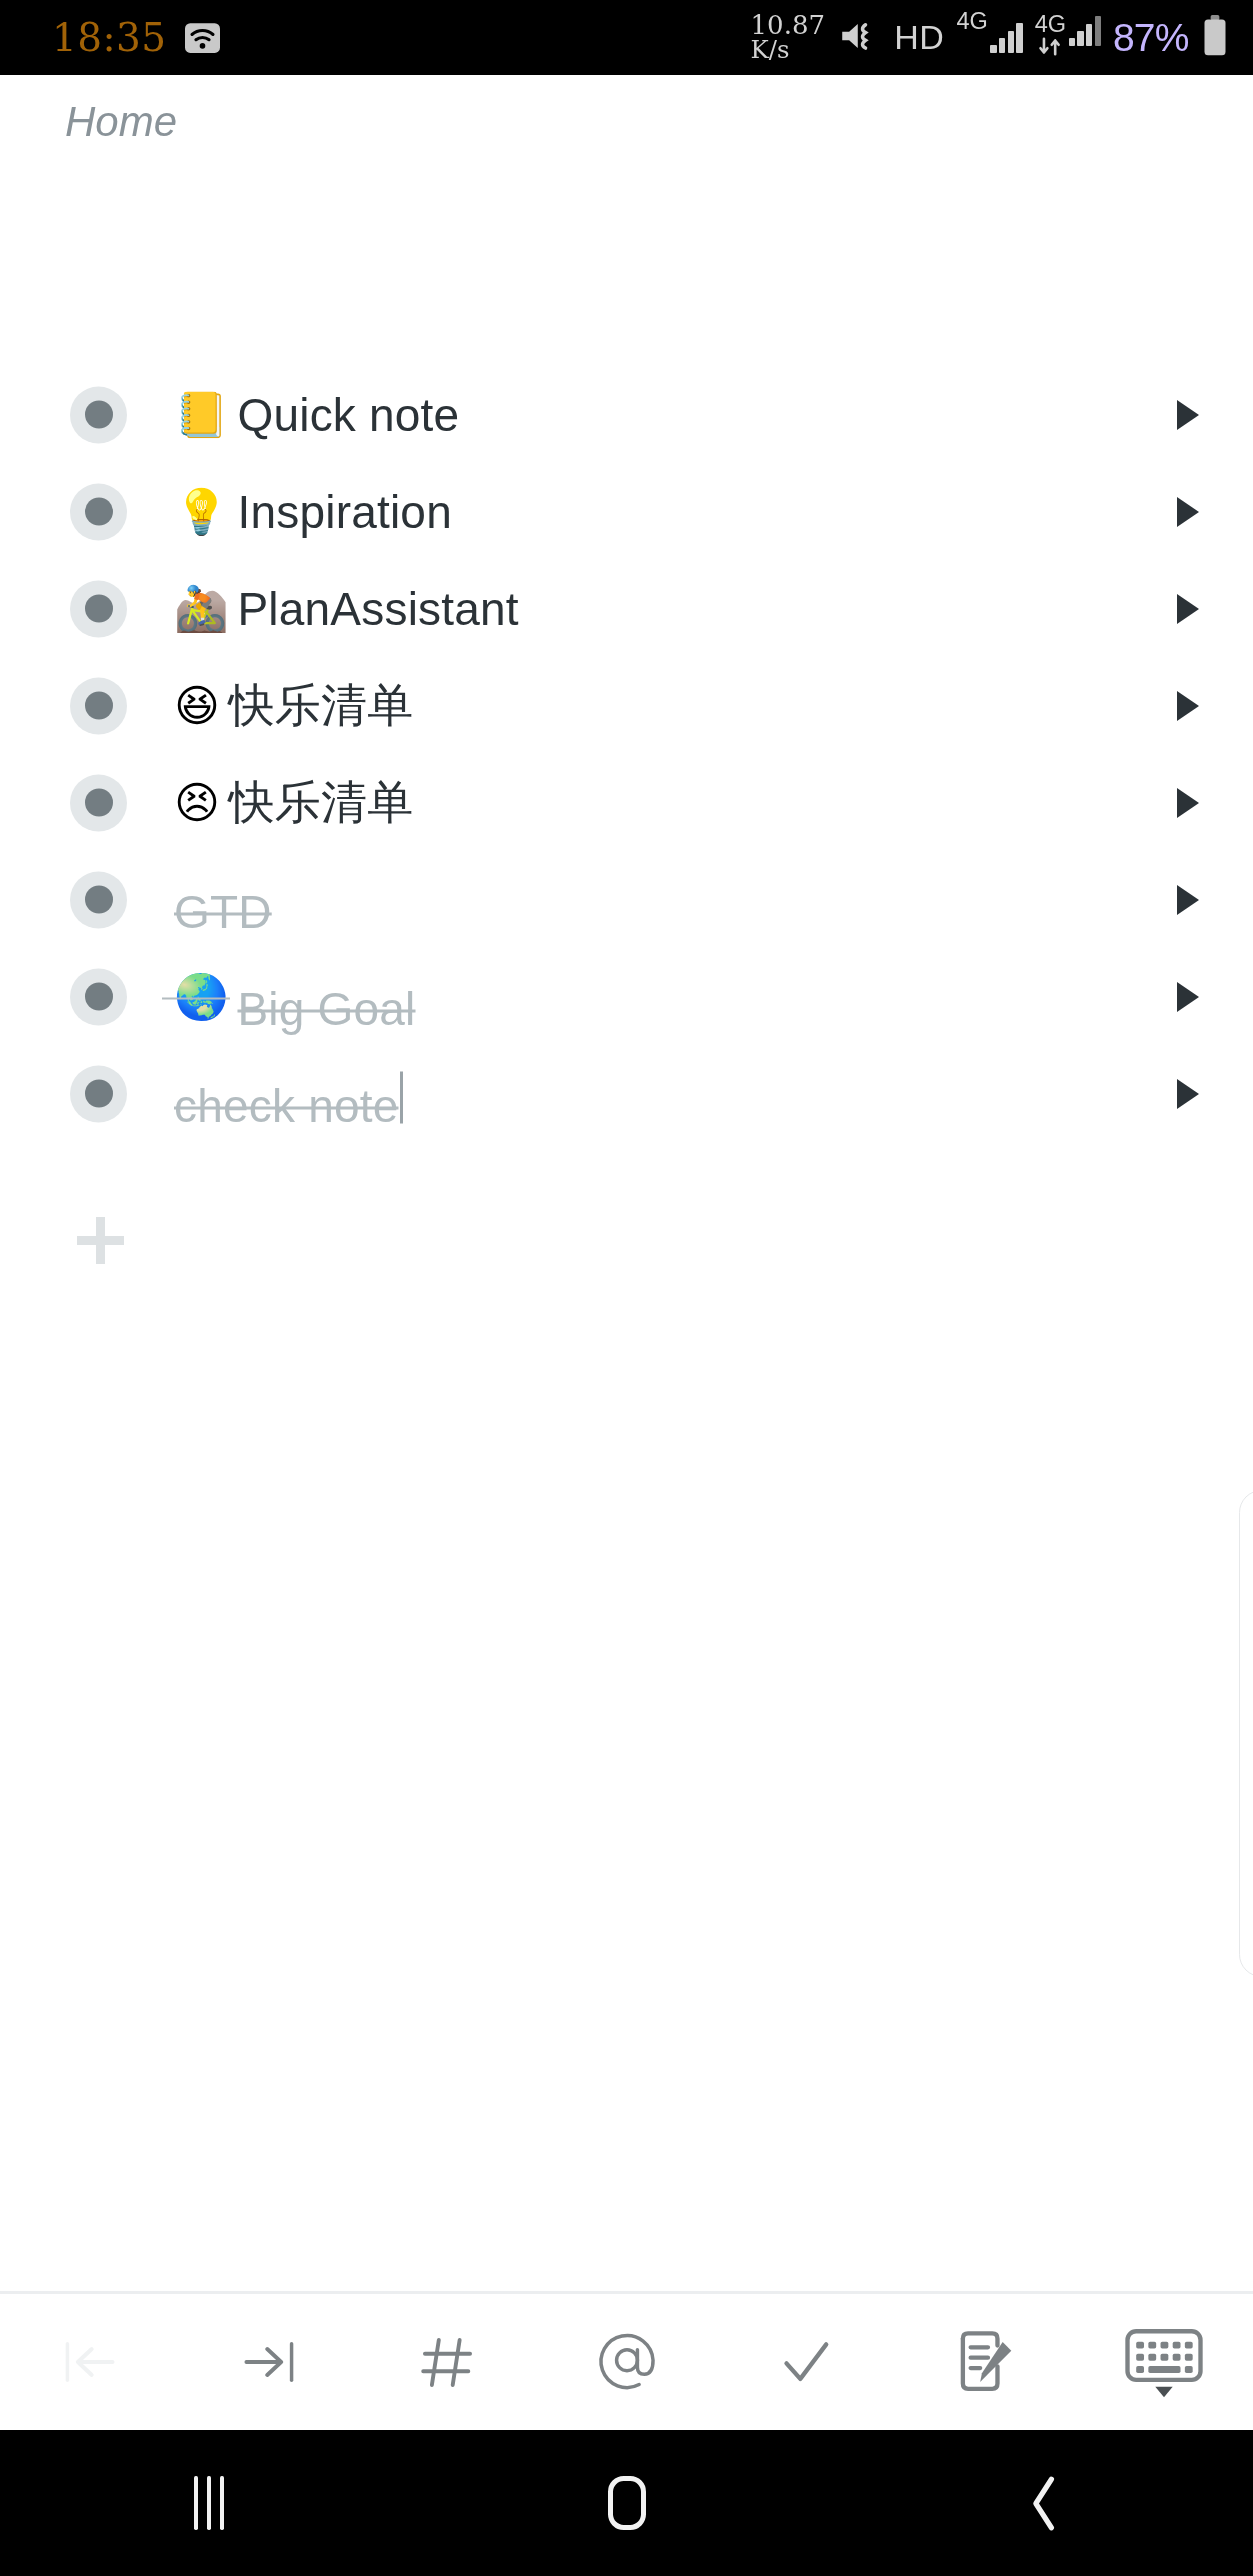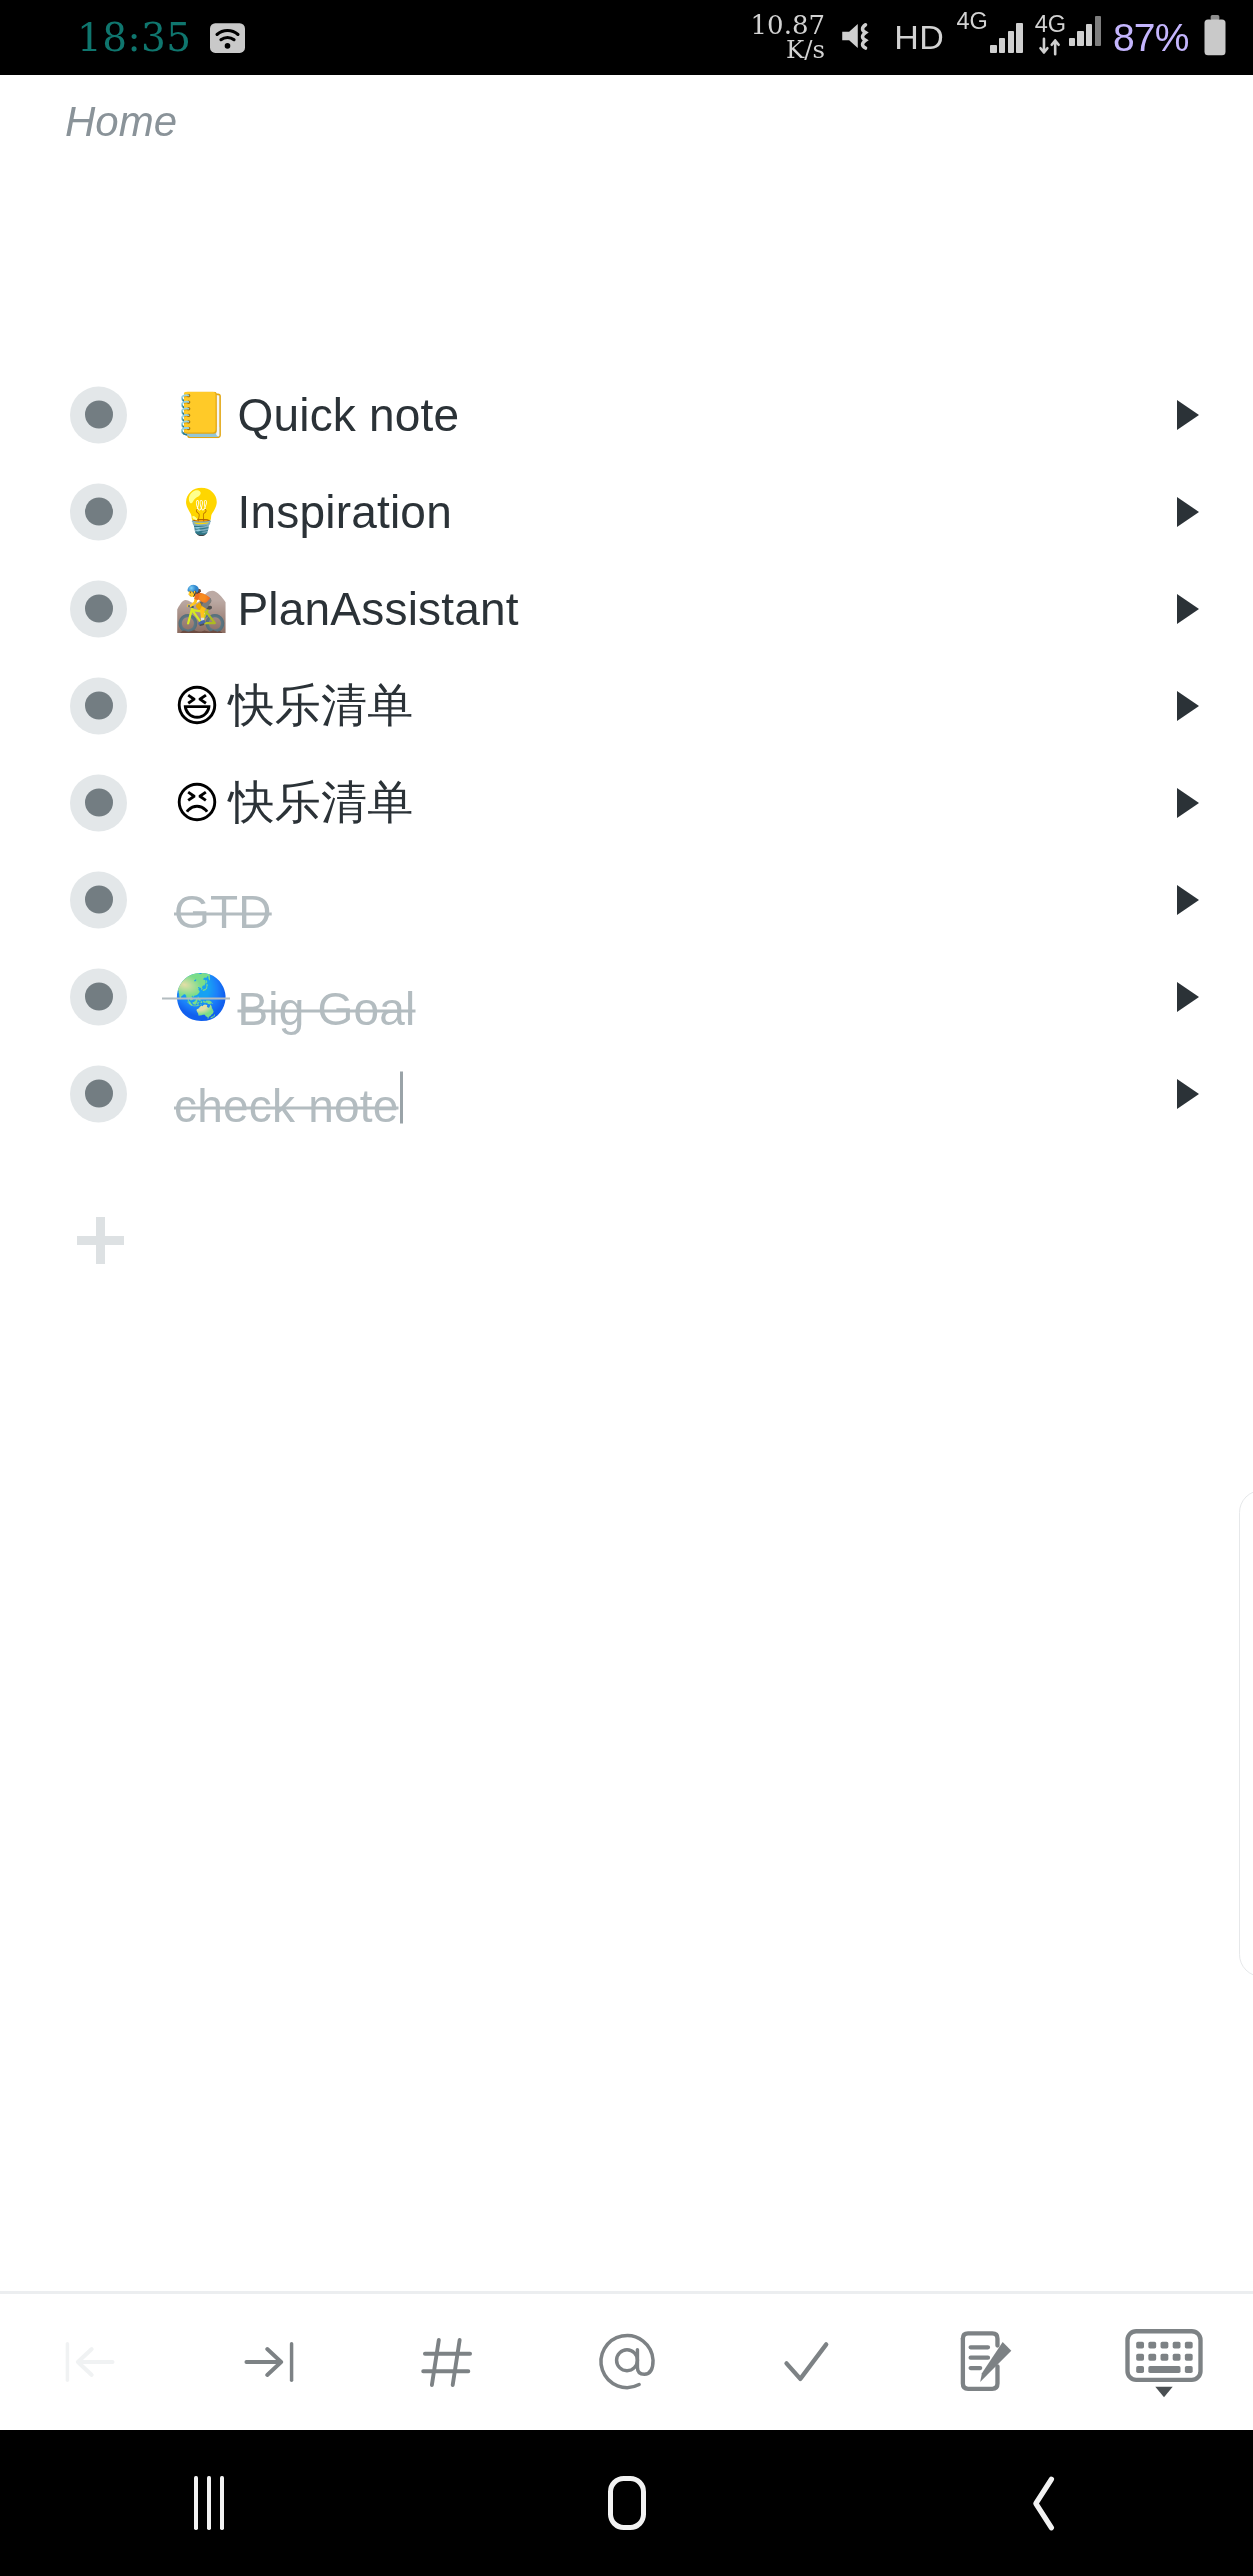--- a/index.html
+++ b/index.html
@@ -12,33 +12,33 @@
 
   
   .statusbar{
     position:absolute; top:0; left:0;
     width:1253px; height:75px;
     background:#000000;
     display:flex; align-items:center;
     color:#d6d6d6;
   }
   .sb-time{
-    margin-left:77px;
+    margin-left:52px;
     font-size:39px;
     letter-spacing:0.4px;
-    color:#0f766e;
+    color:#a16207;
     font-family:"DejaVu Serif","Liberation Serif",serif;
   }
   .sb-wifi{ margin-left:19px; display:flex; align-items:center; }
   .sb-right{
     margin-left:auto; margin-right:24.4px;
     display:flex; align-items:center; gap:12.2px;
   }
   .sb-speed{
-    display:flex; flex-direction:column; align-items:flex-end;
+    display:flex; flex-direction:column; align-items:flex-start;
     line-height:.98; color:#d2d2d2;
     font-family:"DejaVu Serif","Liberation Serif",serif;
   }
   .sb-speed .n{ font-size:26px; }
   .sb-speed .u{ font-size:24.4px; }
   .sb-hd{
     font-size:34px; color:#d2d2d2; letter-spacing:0.4px;
     font-family:"Liberation Sans",sans-serif;
   }
   .sb-netgrp{ display:flex; gap:2.6px; }

